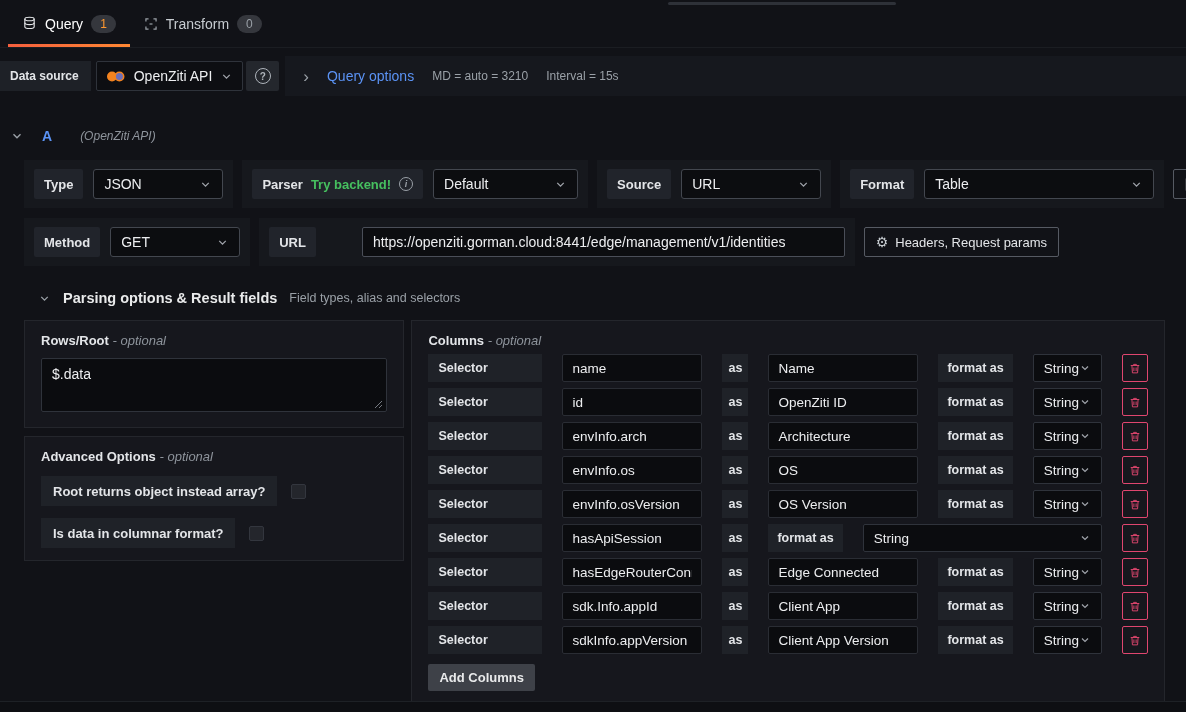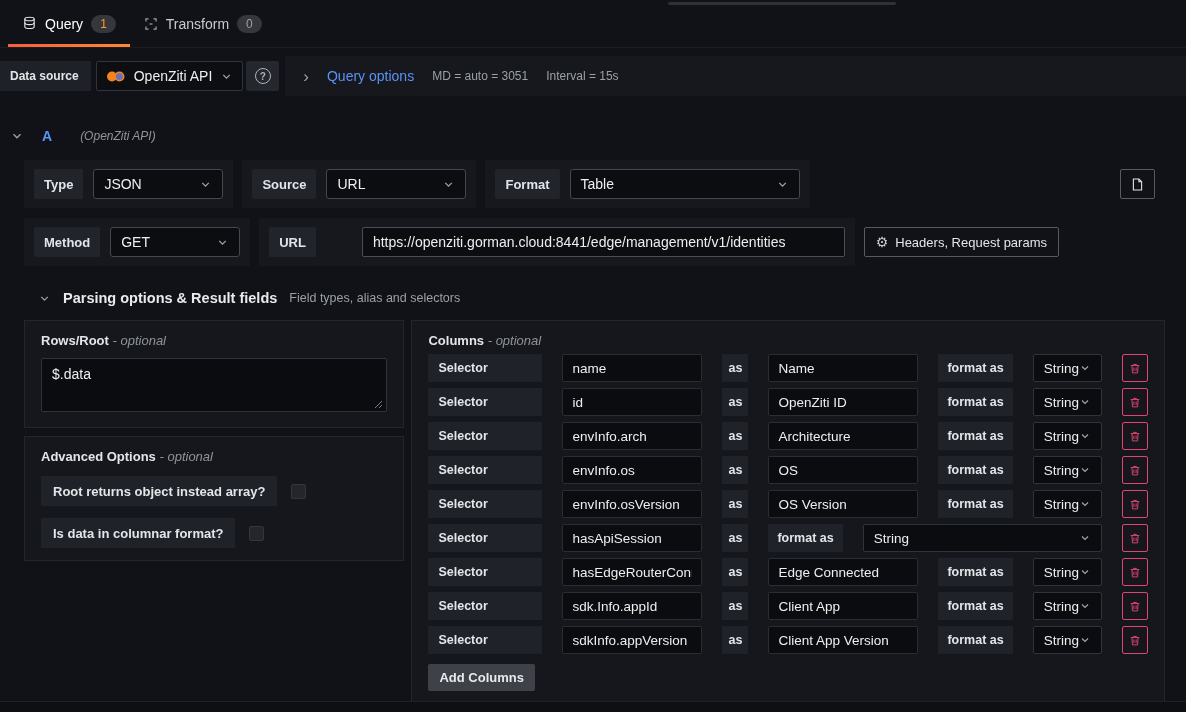--- a/index.html
+++ b/index.html
@@ -154,21 +154,21 @@
     <svg width="13" height="13" viewBox="0 0 16 16">
       <path d="M4 6l4 4 4-4" stroke="#A0A4AB" stroke-width="1.6" fill="none"></path>
     </svg>
   </div>
   <div class="icon-btn">
     <span class="qcircle">?</span>
   </div>
   <div class="qo-bar">
     <span class="chev-right">›</span>
     <span class="qo-link">Query options</span>
-    <span class="qo-meta">MD = auto = 3051</span>
+    <span class="qo-meta">MD = auto = 3210</span>
     <span class="qo-meta">Interval = 15s</span>
   </div>
 </div>
 
 <div class="a-row">
   <svg width="14" height="14" viewBox="0 0 16 16">
     <path d="M4 6l4 4 4-4" stroke="#9AA0A7" stroke-width="1.6" fill="none"></path>
   </svg>
   <span class="a-ref">A</span>
   <span class="a-hint">(OpenZiti API)</span>
@@ -180,20 +180,33 @@
     <div class="fgroup">
       <div class="flabel">Type</div>
       <div class="select" style="width:130px;">
         <span>JSON</span>
         <svg width="13" height="13" viewBox="0 0 16 16">
             <path d="M4 6l4 4 4-4" stroke="#A0A4AB" stroke-width="1.6" fill="none"></path>
           </svg>
       </div>
     </div>
     <div class="fgroup">
+      <div class="flabel">
+        <span>Parser</span>
+        <span class="hint-green">Try backend!</span>
+        <span class="icircle">i</span>
+      </div>
+      <div class="select" style="width:145px;">
+        <span>Default</span>
+        <svg width="13" height="13" viewBox="0 0 16 16">
+            <path d="M4 6l4 4 4-4" stroke="#A0A4AB" stroke-width="1.6" fill="none"></path>
+          </svg>
+      </div>
+    </div>
+    <div class="fgroup">
       <div class="flabel">Source</div>
       <div class="select" style="width:140px;">
         <span>URL</span>
         <svg width="13" height="13" viewBox="0 0 16 16">
             <path d="M4 6l4 4 4-4" stroke="#A0A4AB" stroke-width="1.6" fill="none"></path>
           </svg>
       </div>
     </div>
     <div class="fgroup">
       <div class="flabel">Format</div>

